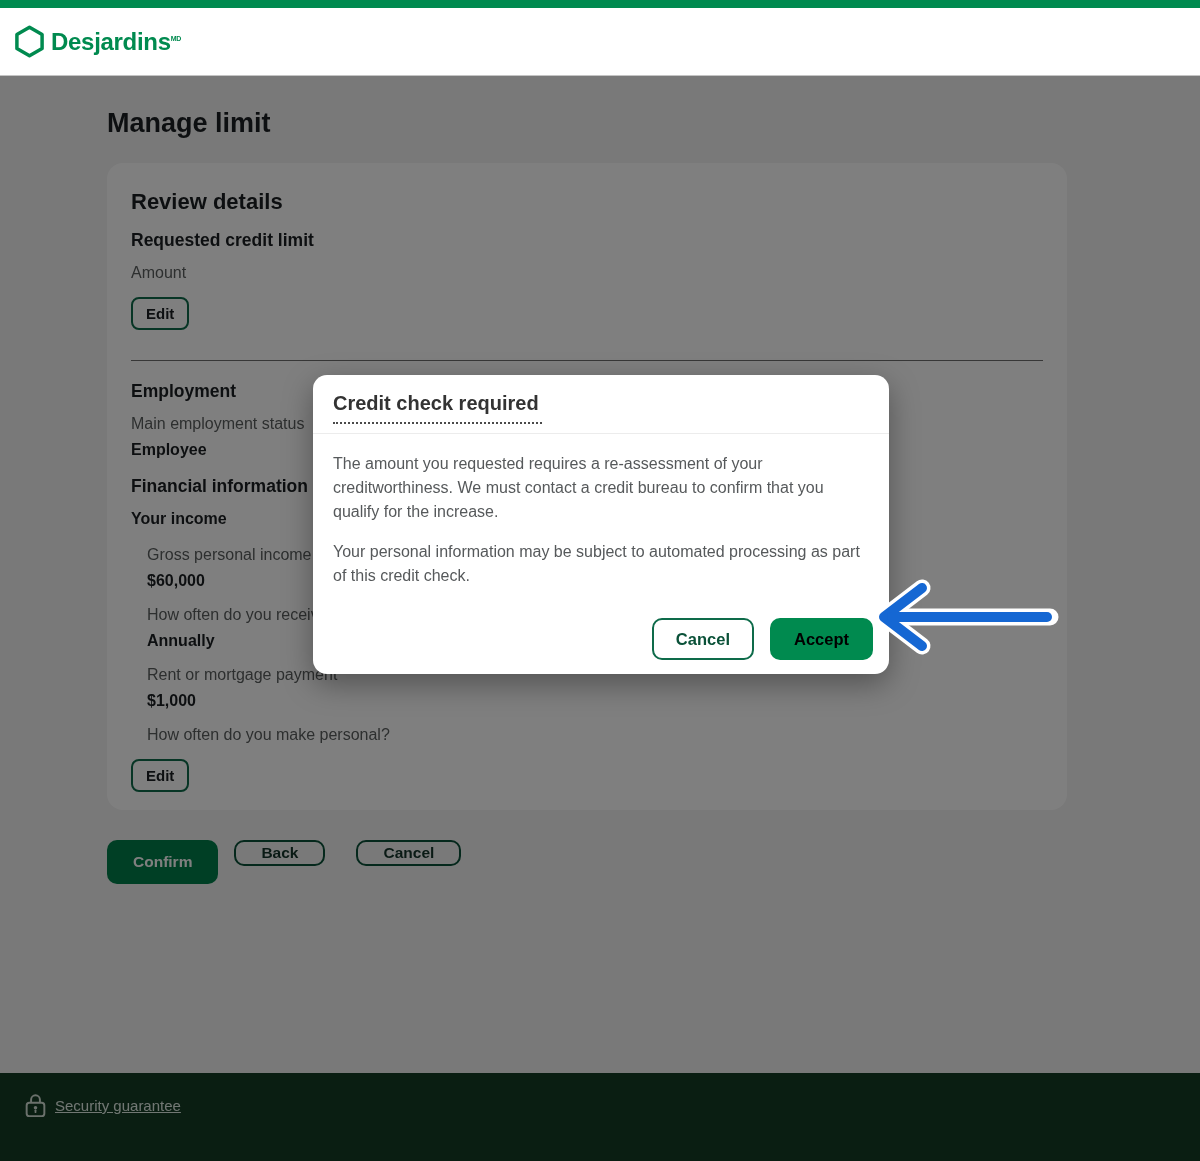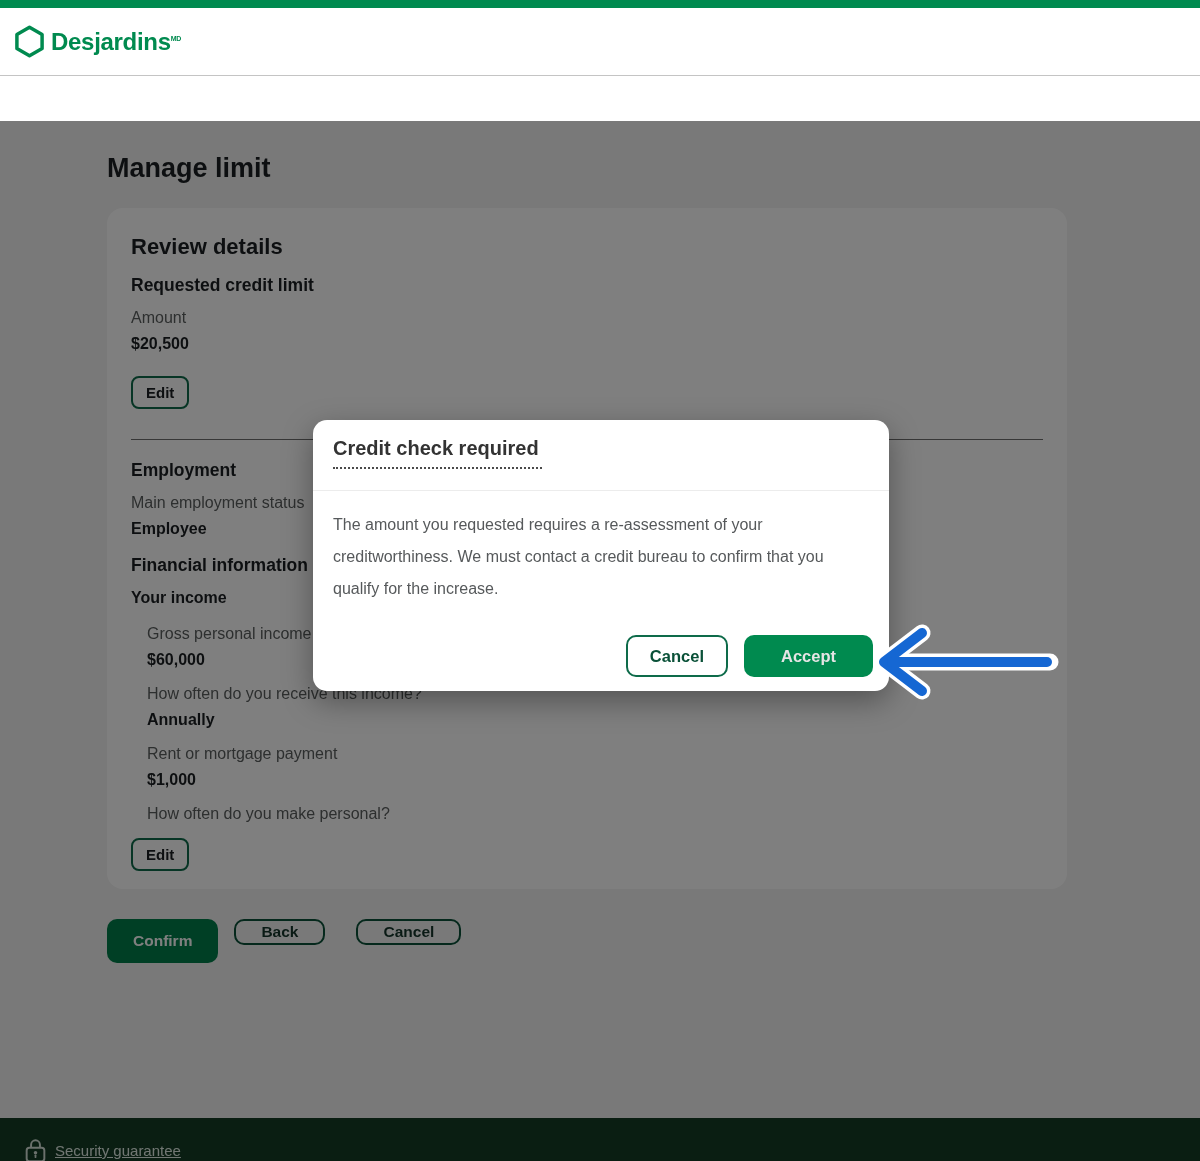--- a/index.html
+++ b/index.html
@@ -19,21 +19,21 @@
     color: #008A4F; font-weight: 700; font-size: 24px; letter-spacing: -0.3px;
   }
   .logo-tm { color: #008A4F; font-size: 7px; font-weight: 700; vertical-align: super; }
 
   
   .stage { position: relative; height: 1085px; background: #f3f3f3; }
   .dim-overlay {
     position: absolute; inset: 0; background: rgba(0,0,0,0.5); z-index: 10;
   }
 
-  .content { padding: 32px 0 0 107px; height: 997px; margin-top: 45px; }
+  .content { padding: 32px 0 0 107px; height: 997px; }
   .page-title { font-size: 27px; font-weight: 700; color: #1B1F22; margin-bottom: 24px; }
 
   
   .card {
     width: 960px; background: #fff; border-radius: 16px;
     padding: 26px 24px 18px 24px;
   }
   .card-title { font-size: 22px; font-weight: 700; color: #1B1F22; margin-bottom: 15px; }
   .sec-h  { font-size: 17.5px; font-weight: 700; color: #1B1F22; margin-bottom: 13px; }
   .sub-h  { font-size: 16px; font-weight: 700; color: #1B1F22; margin-bottom: 18px; }
@@ -58,34 +58,34 @@
   .btn-secondary { background: transparent; color: #14352A;
                    border: 2px solid #0A5138; padding: 2px 25px; }
   .btn-cancel-extra { margin-left: 15px; }
 
   
   .modal {
     position: absolute; left: 313px; top: 299px; width: 576px;
     background: #fff; border-radius: 14px; z-index: 20;
     box-shadow: 0 10px 30px rgba(0,0,0,0.35); overflow: hidden;
   }
-  .modal-header { padding: 17px 20px 12px 20px; border-bottom: 1px solid #ececec; }
+  .modal-header { padding: 17px 20px 0 20px; border-bottom: 1px solid #ececec; }
   .modal-title {
     display: inline-block; font-size: 20px; font-weight: 700; color: #333;
     padding: 0 3px 7px 0; border-bottom: 2px dotted #4a4a4a; margin-bottom: 9px;
   }
   .modal-body { padding: 18px 20px 0 20px; }
-  .modal-body p { font-size: 16px; line-height: 32px; color: #56595B; margin-bottom: 16px; }
+  .modal-body p { font-size: 16px; line-height: 24px; color: #56595B; margin-bottom: 16px; }
   .modal-footer {
     display: flex; justify-content: flex-end; gap: 16px; padding: 14px 16px 14px 20px;
   }
   .m-btn { font-family: inherit; font-size: 16.5px; font-weight: 700;
            border-radius: 10px; cursor: pointer; height: 42px; }
   .m-cancel { background: #fff; color: #0A5138; border: 2px solid #0E6B4A; padding: 0 22px; }
-  .m-accept { background: #008A4F; color: #e5e5e5; border: 0; padding: 0 37px; }
+  .m-accept { background: #008A4F; color: #000000; border: 0; padding: 0 24px; }
 
   
   .arrow-svg { position: absolute; left: 856px; top: 500px; z-index: 30; pointer-events: none; }
 
   
   .footer {
     height: 98px; background: #143C24; display: flex; align-items: flex-start;
     padding: 19px 0 0 24px;
   }
   .footer-left { display: flex; align-items: center; gap: 8px; }
@@ -113,21 +113,20 @@
 <div class="stage">
 
   <main class="content">
     <h1 class="page-title">Manage limit</h1>
 
     <section class="card">
       <h2 class="card-title">Review details</h2>
 
       <h3 class="sec-h">Requested credit limit</h3>
       <div class="f-label">Amount</div>
-      <div class="f-value">$20,500</div>
       <button class="edit-btn edit-top">Edit</button>
 
       <hr class="card-divider">
 
       <h3 class="sec-h">Employment</h3>
       <div class="f-label">Main employment status</div>
       <div class="f-value">Employee</div>
 
       <h3 class="sec-h mt-sec">Financial information</h3>
 
@@ -168,20 +167,21 @@
   </footer>
 
   <div class="dim-overlay"></div>
 
   <div class="modal">
     <div class="modal-header">
       <h2 class="modal-title">Credit check required</h2>
     </div>
     <div class="modal-body">
       <p>The amount you requested requires a re-assessment of your creditworthiness. We must contact a credit bureau to confirm that you qualify for the increase.</p>
+      <p>Your personal information may be subject to automated processing as part of this credit check.</p>
     </div>
     <div class="modal-footer">
       <button class="m-btn m-cancel">Cancel</button>
       <button class="m-btn m-accept">Accept</button>
     </div>
   </div>
 
   <svg class="arrow-svg" width="210" height="100" viewBox="0 0 210 100">
 
     <path d="M66 12 L28 41 L66 70" fill="none" stroke="#ffffff" stroke-width="17" stroke-linecap="round" stroke-linejoin="round"></path>

